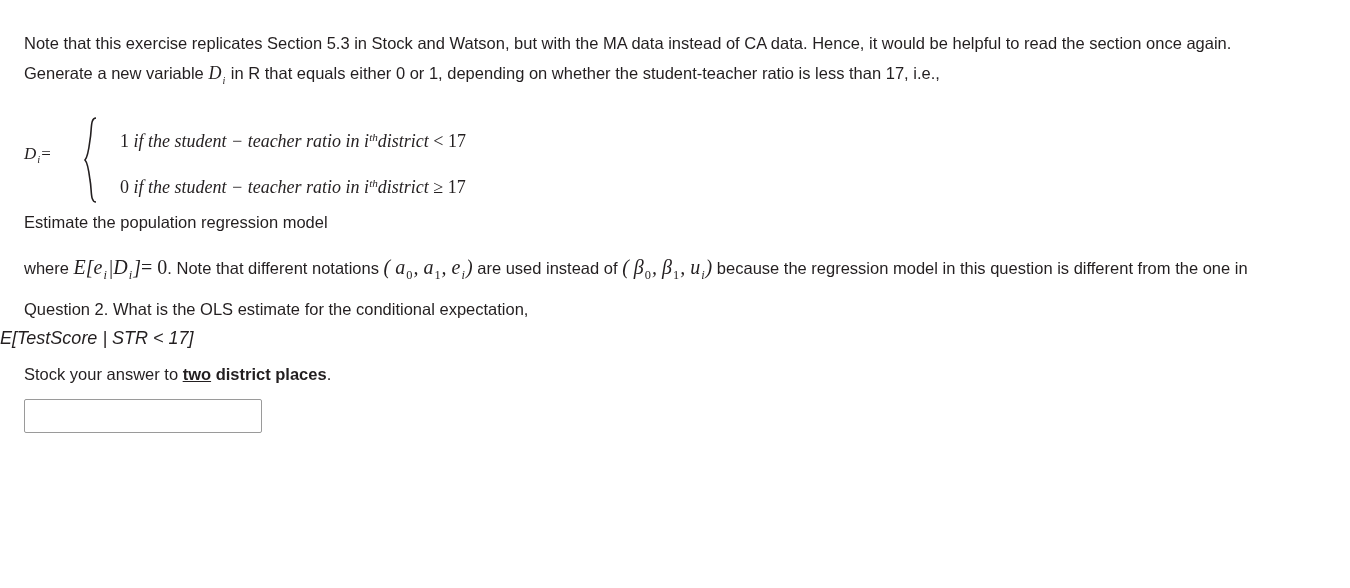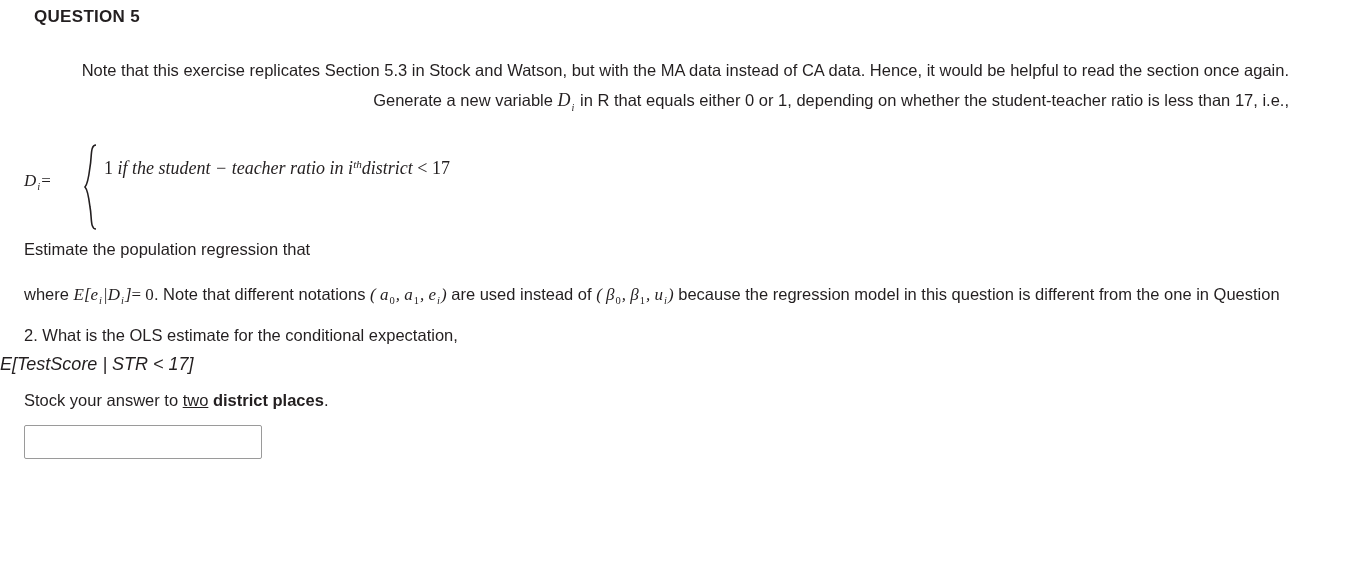--- a/index.html
+++ b/index.html
@@ -27,21 +27,21 @@
     letter-spacing: 0.3px;
     color: #231f20;
     margin: 7px 0 0 34px;
   }
   .body-text {
     margin: 28px 0 0 24px;
     width: 1265px;
     font-size: 16.5px;
     line-height: 30px;
     color: #231f20;
-    text-align: right;
+    text-align: left;
   }
   .sub {
     font-size: 0.62em;
     vertical-align: -0.45em;
     font-style: italic;
     font-family: "Liberation Serif", serif;
     padding: 0 1px;
   }
   .supth {
     font-size: 0.62em;
@@ -70,21 +70,21 @@
   }
   .brace {
     position: absolute;
     left: 60px;
     top: 2px;
     width: 14px;
     height: 88px;
   }
   .cases-rows {
     position: absolute;
-    left: 80px;
+    left: 96px;
     top: 0;
   }
   .case-row {
     font-size: 18px;
     height: 46px;
     line-height: 46px;
     white-space: nowrap;
   }
   .upright {
     font-style: normal;
@@ -103,37 +103,37 @@
   }
   .where-block {
     margin: 14px 0 0 24px;
     width: 1265px;
     font-size: 16.5px;
     line-height: 34px;
   }
   .serif-inline {
     font-family: "Liberation Serif", serif;
     font-style: italic;
-    font-size: 17px;
+    font-size: 20px;
   }
   .centered-eq {
     text-align: left;
     margin: 2px 0 0 0;
     width: 1290px;
     font-size: 18px;
     font-style: italic;
     font-family: "Liberation Sans", sans-serif;
   }
   .report-line {
     margin: 12px 0 0 24px;
     font-size: 16.5px;
     line-height: 26px;
   }
   .report-line u {
-    font-weight: normal;
+    font-weight: bold;
     text-align: center;
   }
   .bold {
     font-weight: bold;
   }
   .answer-input {
     display: block;
     margin: 12px 0 0 24px;
     width: 238px;
     height: 34px;
@@ -146,21 +146,20 @@
     box-sizing: border-box;
     outline: none;
   }
   .nowrap { white-space: nowrap; }
 </style>
 </head>
 <body>
 
 <div class="page">
 
-  <div class="q-title">QUESTION 5</div>
 
   <div class="body-text">
     <span>Note that this exercise replicates Section 5.3 in Stock and Watson, but with the MA data instead of CA data. Hence, it would be helpful to read the section once again. Generate a new variable </span><span class="mathvar">D</span><span class="sub">i</span><span> in R that equals either 0 or 1, depending on whether the student-teacher ratio is less than 17, i.e.,</span>
   </div>
 
   <div class="cases-block">
     <div class="cases-lhs">
       <span>D</span><span class="sub">i</span><span class="upright">=</span>
     </div>
 
@@ -168,24 +167,30 @@
       <path d="M12,2 C6,2 8,14 6,24 C5,32 3,42 1,44 C3,46 5,56 6,64 C8,74 6,86 12,86" fill="none" stroke="#231f20" stroke-width="1.6"></path>
     </svg>
 
     <div class="cases-rows">
       <div class="case-row">
         <span class="upright">1</span>
         <span>if  the  student − teacher  ratio  in  i</span><span class="supth">th</span><span>district</span>
         <span class="upright">&lt;</span>
         <span class="upright">17</span>
       </div>
+      <div class="case-row">
+        <span class="upright">0</span>
+        <span>if  the  student − teacher  ratio  in  i</span><span class="supth">th</span><span>district</span>
+        <span class="upright">≥</span>
+        <span class="upright">17</span>
+      </div>
     </div>
   </div>
 
-  <div class="est-line">Estimate the population regression that</div>
+  <div class="est-line">Estimate the population regression model</div>
 
 
   <div class="where-block">
     <span>where </span><span class="serif-inline nowrap"><span>E[e</span><span class="sub">i</span><span>|D</span><span class="sub">i</span><span>]</span><span class="upright">= 0</span></span><span>. Note that different notations </span><span class="serif-inline nowrap"><span>( a</span><span class="sub upright">0</span><span>,  a</span><span class="sub upright">1</span><span>,  e</span><span class="sub">i</span><span>)</span></span><span> are used instead of </span><span class="serif-inline nowrap"><span>( β</span><span class="sub upright">0</span><span>,  β</span><span class="sub upright">1</span><span>,  u</span><span class="sub">i</span><span>)</span></span><span> because the regression model in this question is different from the one in Question 2. What is the OLS estimate for the conditional expectation,</span>
   </div>
 
   <div class="centered-eq">E[TestScore | STR &lt; 17]</div>
 
   <div class="report-line">
     <span>Stock your answer to </span><u>two</u><span class="bold"> district places</span><span>.</span>

